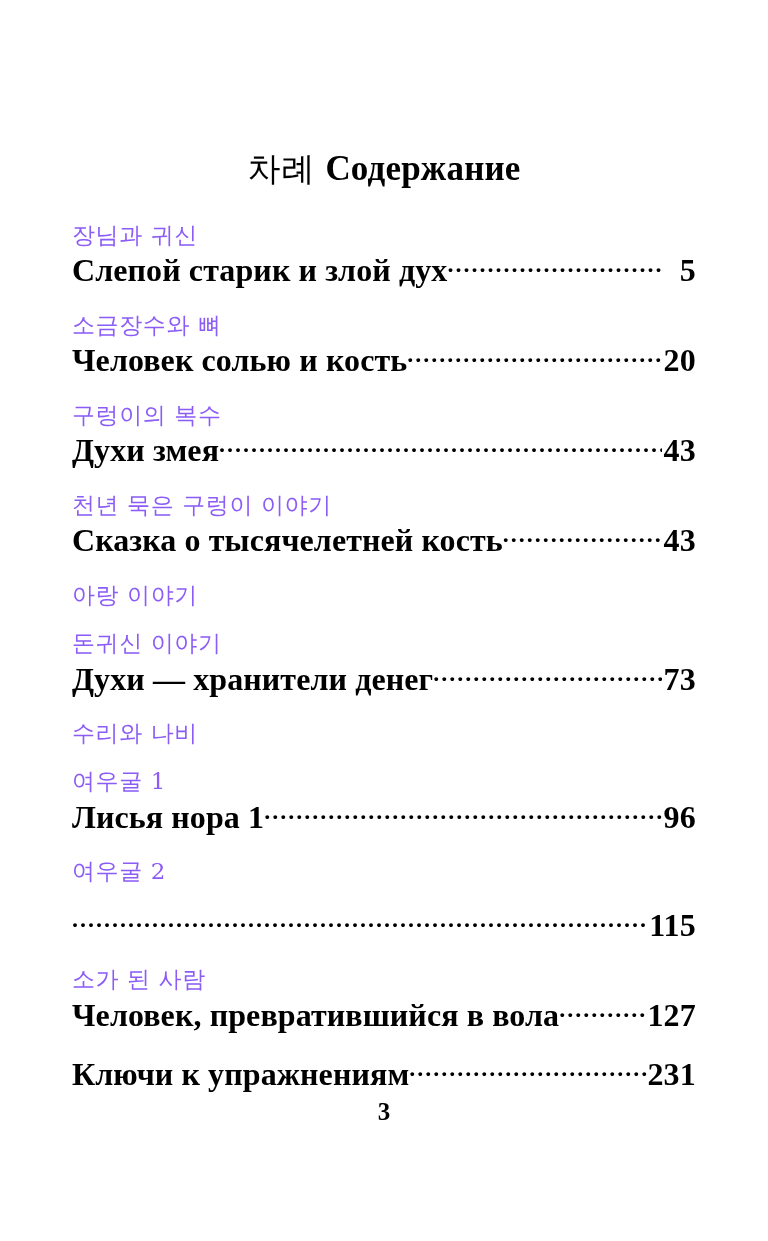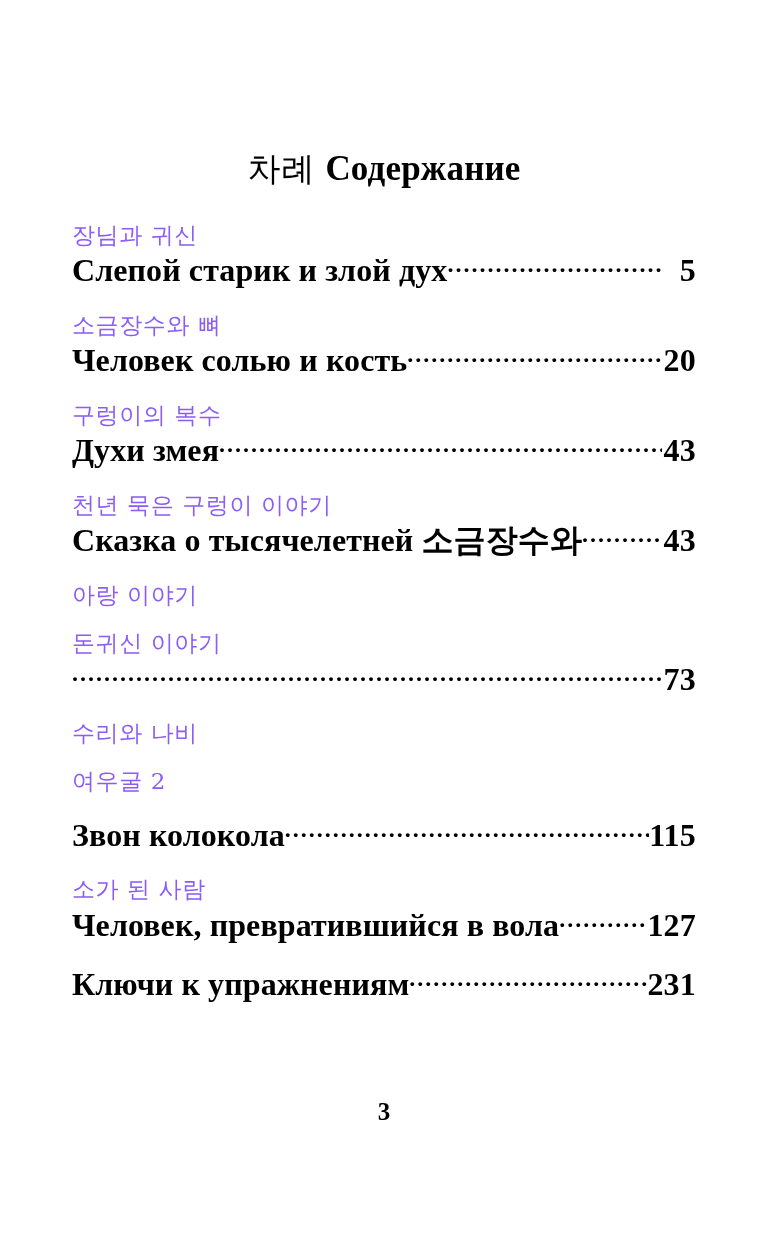--- a/index.html
+++ b/index.html
@@ -159,44 +159,52 @@
         <div class="entry-ko">구렁이의 복수</div>
         <div class="entry-ru-row">
           <span class="entry-ru-title">Духи змея</span>
           <span class="entry-leader" aria-hidden="true"></span>
           <span class="entry-page">43</span>
         </div>
       </li>
       <li class="toc-entry">
         <div class="entry-ko">천년 묵은 구렁이 이야기</div>
         <div class="entry-ru-row">
-          <span class="entry-ru-title">Сказка о тысячелетней 소금장수와</span>
+          <span class="entry-ru-title">Сказка о тысячелетней кость</span>
           <span class="entry-leader" aria-hidden="true"></span>
           <span class="entry-page">43</span>
         </div>
       </li>
       <li class="toc-entry">
         <div class="entry-ko">아랑 이야기</div>
       </li>
       <li class="toc-entry">
         <div class="entry-ko">돈귀신 이야기</div>
         <div class="entry-ru-row">
+          <span class="entry-ru-title">Духи — хранители денег</span>
           <span class="entry-leader" aria-hidden="true"></span>
           <span class="entry-page">73</span>
         </div>
       </li>
       <li class="toc-entry">
         <div class="entry-ko">수리와 나비</div>
       </li>
       <li class="toc-entry">
+        <div class="entry-ko">여우굴 1</div>
+        <div class="entry-ru-row">
+          <span class="entry-ru-title">Лисья нора 1</span>
+          <span class="entry-leader" aria-hidden="true"></span>
+          <span class="entry-page">96</span>
+        </div>
+      </li>
+      <li class="toc-entry">
         <div class="entry-ko">여우굴 2</div>
       </li>
       <li class="toc-entry">
         <div class="entry-ru-row">
-          <span class="entry-ru-title">Звон колокола</span>
           <span class="entry-leader" aria-hidden="true"></span>
           <span class="entry-page">115</span>
         </div>
       </li>
       <li class="toc-entry">
         <div class="entry-ko">소가 된 사람</div>
         <div class="entry-ru-row">
           <span class="entry-ru-title">Человек, превратившийся в вола</span>
           <span class="entry-leader" aria-hidden="true"></span>
           <span class="entry-page">127</span>

